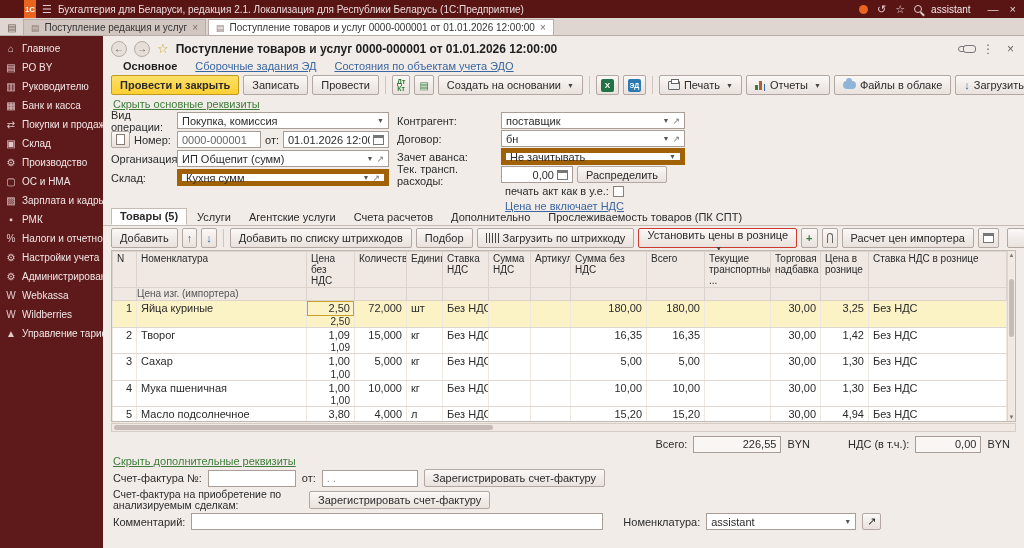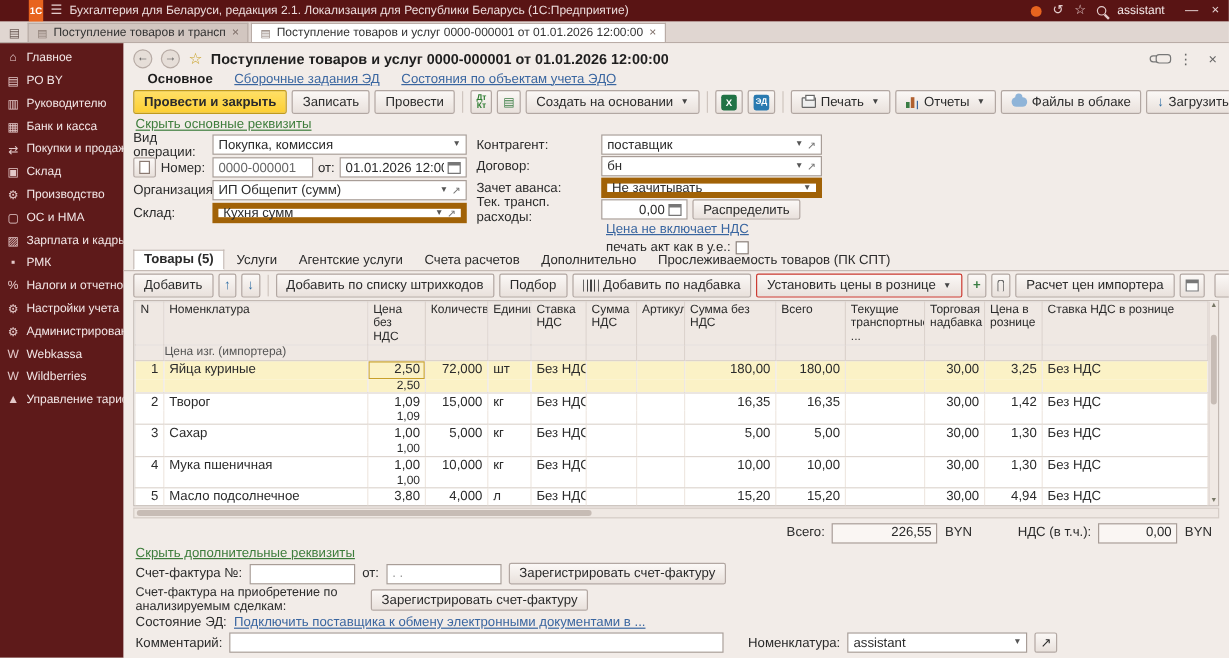--- a/index.html
+++ b/index.html
@@ -53,21 +53,21 @@
   .navlinks { display:flex; gap:18px; align-items:center; height:15px; padding:0 20px; }
   .navlinks .current { font-weight:bold; color:#1e1e1e; }
   .bluelink { color:#3a66a0; text-decoration:underline; cursor:pointer; }
   .glink { color:#3e7d3c; text-decoration:underline; cursor:pointer; }
   
   .toolbar { display:flex; align-items:center; gap:4px; padding:2px 8px; height:24px; }
   .btn { height:20px; padding:0 8px; display:inline-flex; align-items:center; gap:4px;
     background:linear-gradient(#fbf8f6,#e9e1dc); border:1px solid #b2a7a2; border-radius:2px;
     font-size:11px; color:#2b2b2b; white-space:nowrap; cursor:pointer; }
   .btn.primary { background:linear-gradient(#ffe067,#fdcf33); border-color:#c09a1c; font-weight:bold; }
-  .btn.warn { border:1px solid #cc3b32; }
+  .btn.warn { border:1px solid #cc3b32;flex-direction:column; }
   .btn .dd { font-size:7px; color:#444; margin-left:2px; }
   .iconbtn { padding:0 4px; justify-content:center; }
   .sep { width:1px; height:18px; background:#cfc5bf; margin:0 2px; flex:none; }
   .tb-spacer { margin-left:auto; }
   .dtkt { font-size:7px; line-height:7px; color:#2e7d32; font-weight:bold; text-align:center; }
   .xlico { width:13px; height:13px; background:#217346; color:#fff; font-size:8px; font-weight:bold;
     display:flex; align-items:center; justify-content:center; border-radius:2px; }
   .edoico { width:13px; height:13px; background:#2a7ab0; color:#fff; font-size:7px; font-weight:bold;
     display:flex; align-items:center; justify-content:center; border-radius:2px; }
   .i-print { width:12px; height:9px; border:1px solid #666; border-radius:1px; position:relative; background:#eee; }
@@ -157,21 +157,21 @@
       <span>×</span>
     </span>
   </span>
 </div>
 
 <div class="tabbar">
   <span class="tabbar-ico">▤</span>
   <span id="wtabs" style="display:flex;gap:2px;align-items:flex-end;min-width:0;">
       <div class="wtab">
         <span class="wtab-ico">▤</span>
-        <span class="wtab-label">Поступление товаров и трансп</span>
+        <span class="wtab-label">Поступление редакция и услуг</span>
         <span class="wtab-close">×</span>
       </div>
       <div class="wtab active">
         <span class="wtab-ico">▤</span>
         <span class="wtab-label">Поступление товаров и услуг 0000-000001 от 01.01.2026 12:00:00</span>
         <span class="wtab-close">×</span>
       </div>
     </span>
 </div>
 
@@ -378,26 +378,26 @@
       <div class="frow">
         <span class="flabel">Тек. трансп. расходы:</span>
         <span class="field" style="flex:0 0 72px;">
             <span class="val" style="text-align:right;">0,00</span>
             <span class="i-cal"></span>
           </span>
         <button class="btn" style="height:17px;">Распределить</button>
       </div>
       <div class="frow" style="height:14px;">
         <span style="width:104px;"></span>
-        <span class="bluelink">Цена не включает НДС</span>
+        <span>печать акт как в у.е.:</span>
+        <span class="cb"></span>
       </div>
       <div class="frow" style="height:14px;">
         <span style="width:104px;"></span>
-        <span>печать акт как в у.е.:</span>
-        <span class="cb"></span>
+        <span class="bluelink">Цена не включает НДС</span>
       </div>
     </div>
   </div>
 
   <div class="ttabs" id="ttabs">
       <div class="ttab active">Товары (5)</div>
       <div class="ttab">Услуги</div>
       <div class="ttab">Агентские услуги</div>
       <div class="ttab">Счета расчетов</div>
       <div class="ttab">Дополнительно</div>
@@ -410,21 +410,21 @@
         <span style="color:#2e6da4;">↑</span>
       </button>
     <button class="btn iconbtn">
         <span style="color:#2e6da4;">↓</span>
       </button>
     <span class="sep"></span>
     <button class="btn">Добавить по списку штрихкодов</button>
     <button class="btn">Подбор</button>
     <button class="btn">
         <span class="i-bar"></span>
-        <span>Добавить по надбавка</span>
+        <span>Загрузить по штрихкоду</span>
       </button>
     <button class="btn warn">
         <span>Установить цены в рознице</span>
         <span class="dd">▼</span>
       </button>
     <button class="btn iconbtn">
         <span style="color:#3a7d44;font-weight:bold;">+</span>
       </button>
     <button class="btn iconbtn">
         <span class="i-clip"></span>
@@ -682,24 +682,20 @@
         <span class="ph">.  .</span>
       </span>
     <button class="btn" style="height:18px;">Зарегистрировать счет-фактуру</button>
   </div>
 
   <div class="frow2">
     <span class="purchlabel">Счет-фактура на приобретение по анализируемым сделкам:</span>
     <button class="btn" style="height:18px;">Зарегистрировать счет-фактуру</button>
   </div>
 
-  <div class="frow2">
-    <span>Состояние ЭД:</span>
-    <span class="bluelink">Подключить поставщика к обмену электронными документами в ...</span>
-  </div>
 
   <div class="frow2">
     <span>Комментарий:</span>
     <span class="sfield comfield"></span>
     <span style="width:8px;"></span>
     <span>Номенклатура:</span>
     <span class="sfield respcombo">
         <span class="val" style="flex:1;">assistant</span>
         <span class="dd" style="font-size:7px;color:#555;">▼</span>
       </span>

